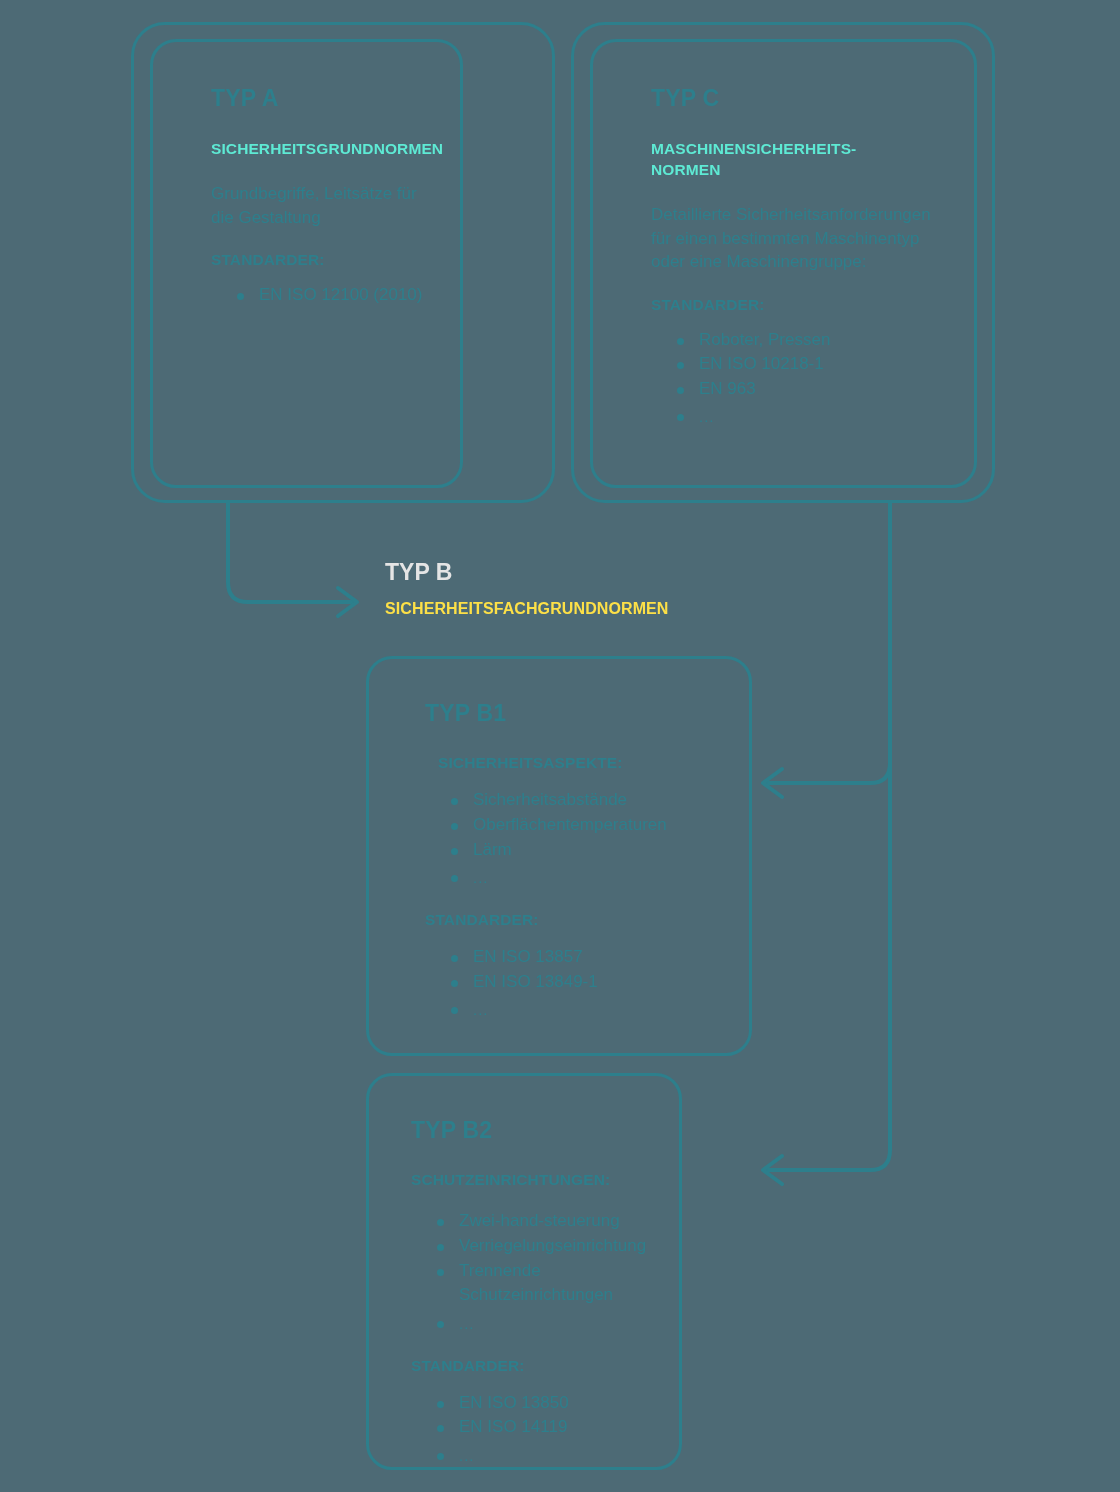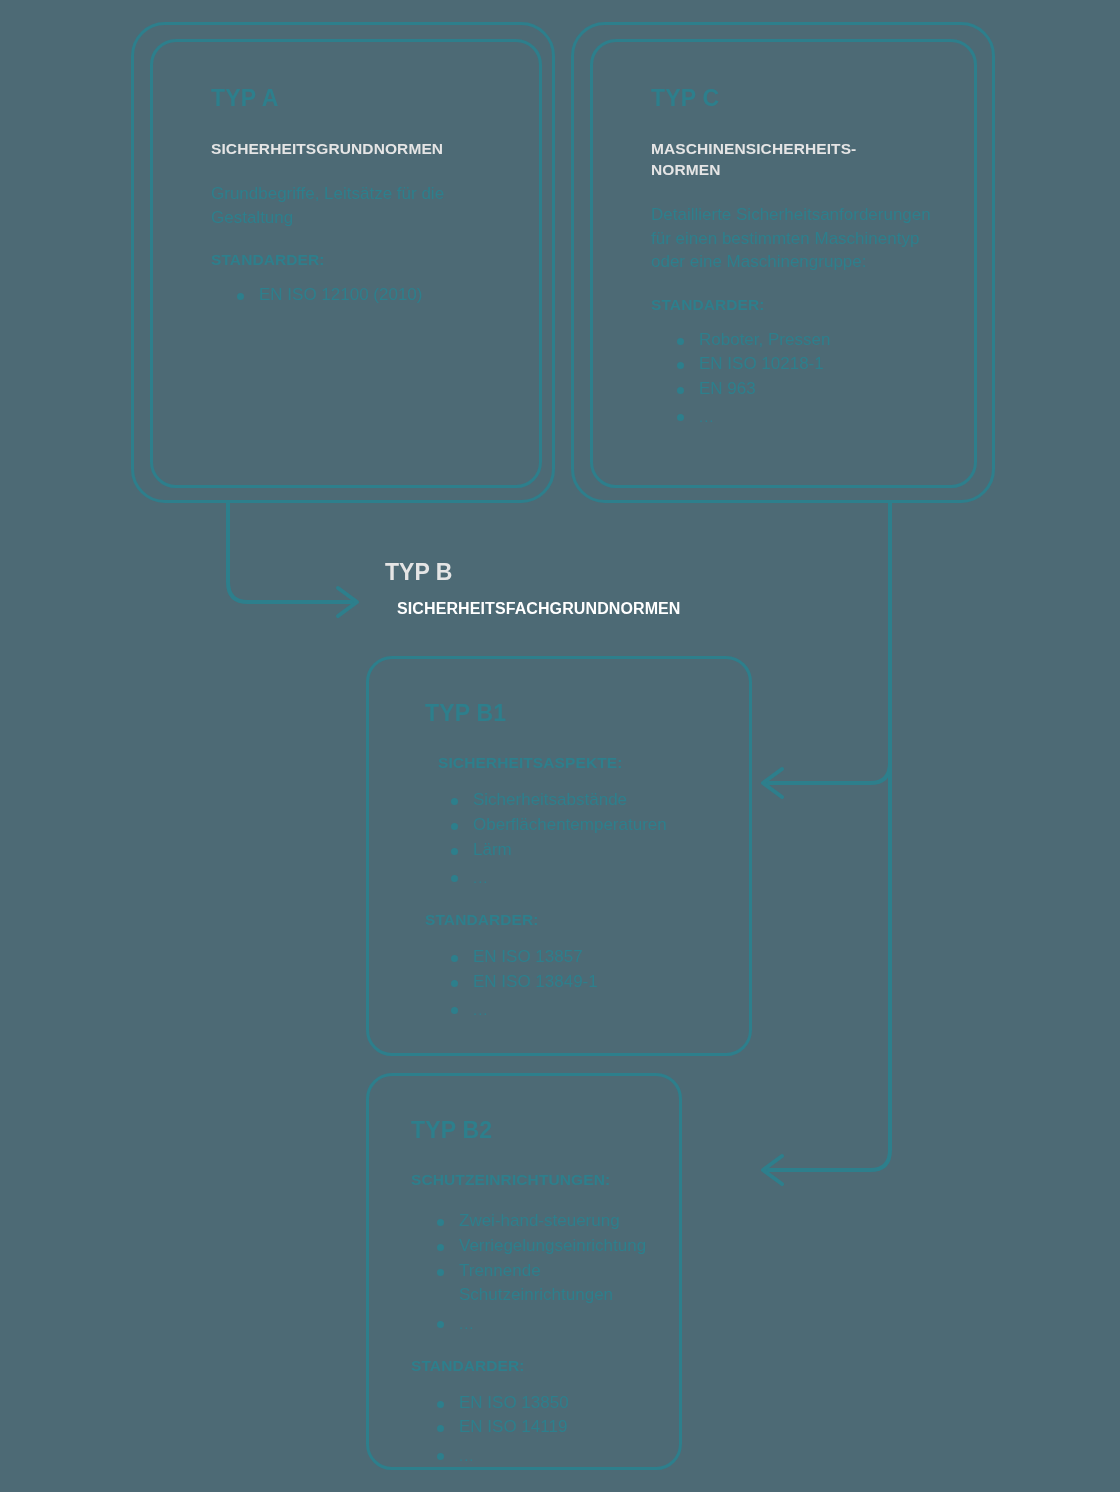--- a/index.html
+++ b/index.html
@@ -48,21 +48,21 @@
     font-size: 23px;
     font-weight: bold;
     color: #2d7f8c;
     letter-spacing: 0.2px;
     margin: 0 0 28px 0;
     line-height: 1.1;
   }
   .card-subtitle {
     font-size: 15.5px;
     font-weight: bold;
-    color: #e5e5e5;
+    color: #5eead4;
     letter-spacing: 0.1px;
     margin: 0 0 22px 0;
     line-height: 1.35;
     text-transform: uppercase;
   }
   .card-desc {
     font-size: 17px;
     color: #2d7f8c;
     margin: 0 0 22px 0;
     line-height: 1.38;
@@ -116,22 +116,22 @@
   .typb-title {
     font-size: 23px;
     font-weight: bold;
     color: #e5e5e5;
     margin: 0 0 14px 0;
     line-height: 1.1;
   }
   .typb-sub {
     font-size: 16px;
     font-weight: bold;
-    color: #ffffff;
-    margin: 12px;
+    color: #fde047;
+    margin: 0;
     letter-spacing: 0.1px;
     line-height: 1.2;
     text-transform: uppercase;
   }
 </style>
 </head>
 <body>
 
 <div id="stage">
 
@@ -142,21 +142,21 @@
 
     <path d="M 890,503 L 890,763 Q 890,783 870,783 L 768,783" fill="none" stroke="#2d7f8c" stroke-width="4" stroke-linecap="round" stroke-linejoin="round"></path>
     <path d="M 782,769 L 763,783 L 782,797" fill="none" stroke="#2d7f8c" stroke-width="4" stroke-linecap="round" stroke-linejoin="round"></path>
 
     <path d="M 890,503 L 890,1150 Q 890,1170 870,1170 L 768,1170" fill="none" stroke="#2d7f8c" stroke-width="4" stroke-linecap="round" stroke-linejoin="round"></path>
     <path d="M 782,1156 L 763,1170 L 782,1184" fill="none" stroke="#2d7f8c" stroke-width="4" stroke-linecap="round" stroke-linejoin="round"></path>
   </svg>
 
   <div class="outer-capsule" style="left:131px; top:22px; width:424px; height:481px;"></div>
 
-  <div class="card" style="left:150px; top:39px; width:392px; height:449px;">
+  <div class="card" style="left:150px; top:39px; width:313px; height:449px;">
     <div class="card-inner">
       <div class="card-title">TYP A</div>
       <div class="card-subtitle">SICHERHEITSGRUNDNORMEN</div>
       <div class="card-desc">Grundbegriffe, Leitsätze für die Gestaltung</div>
       <div class="section-label">STANDARDER:</div>
       <ul class="bullets">
         <li>EN ISO 12100 (2010)</li>
       </ul>
     </div>
   </div>

